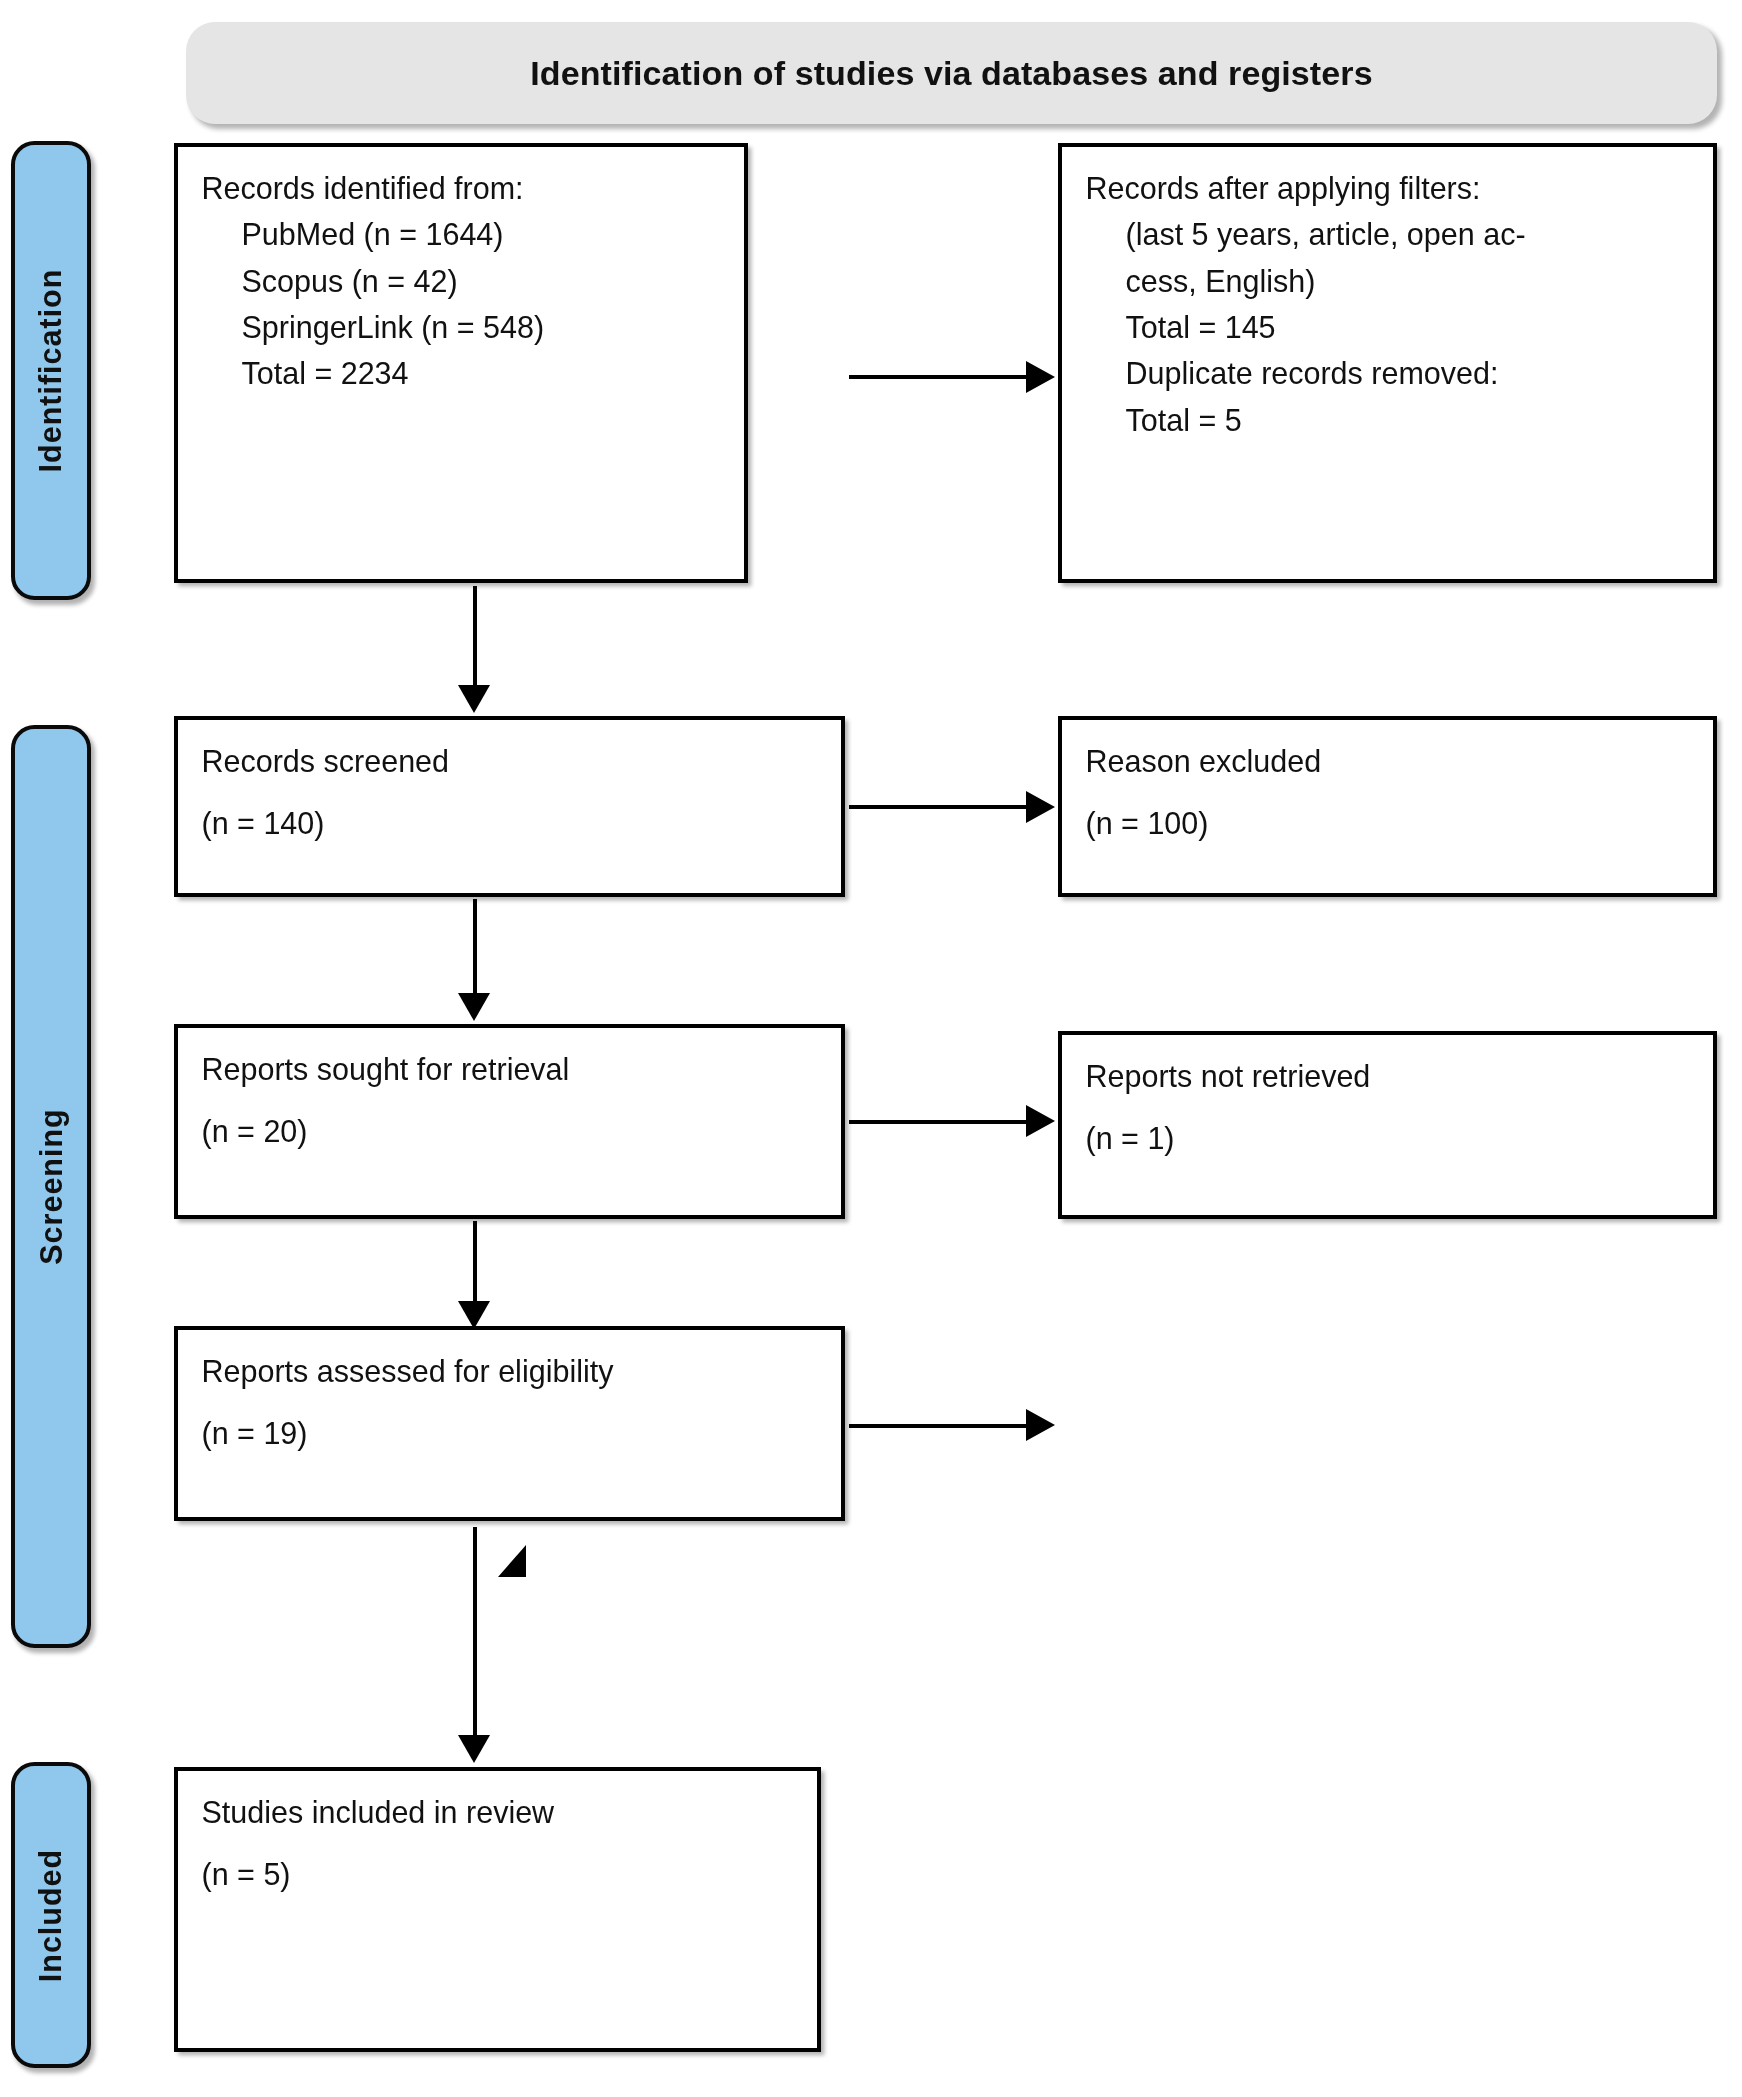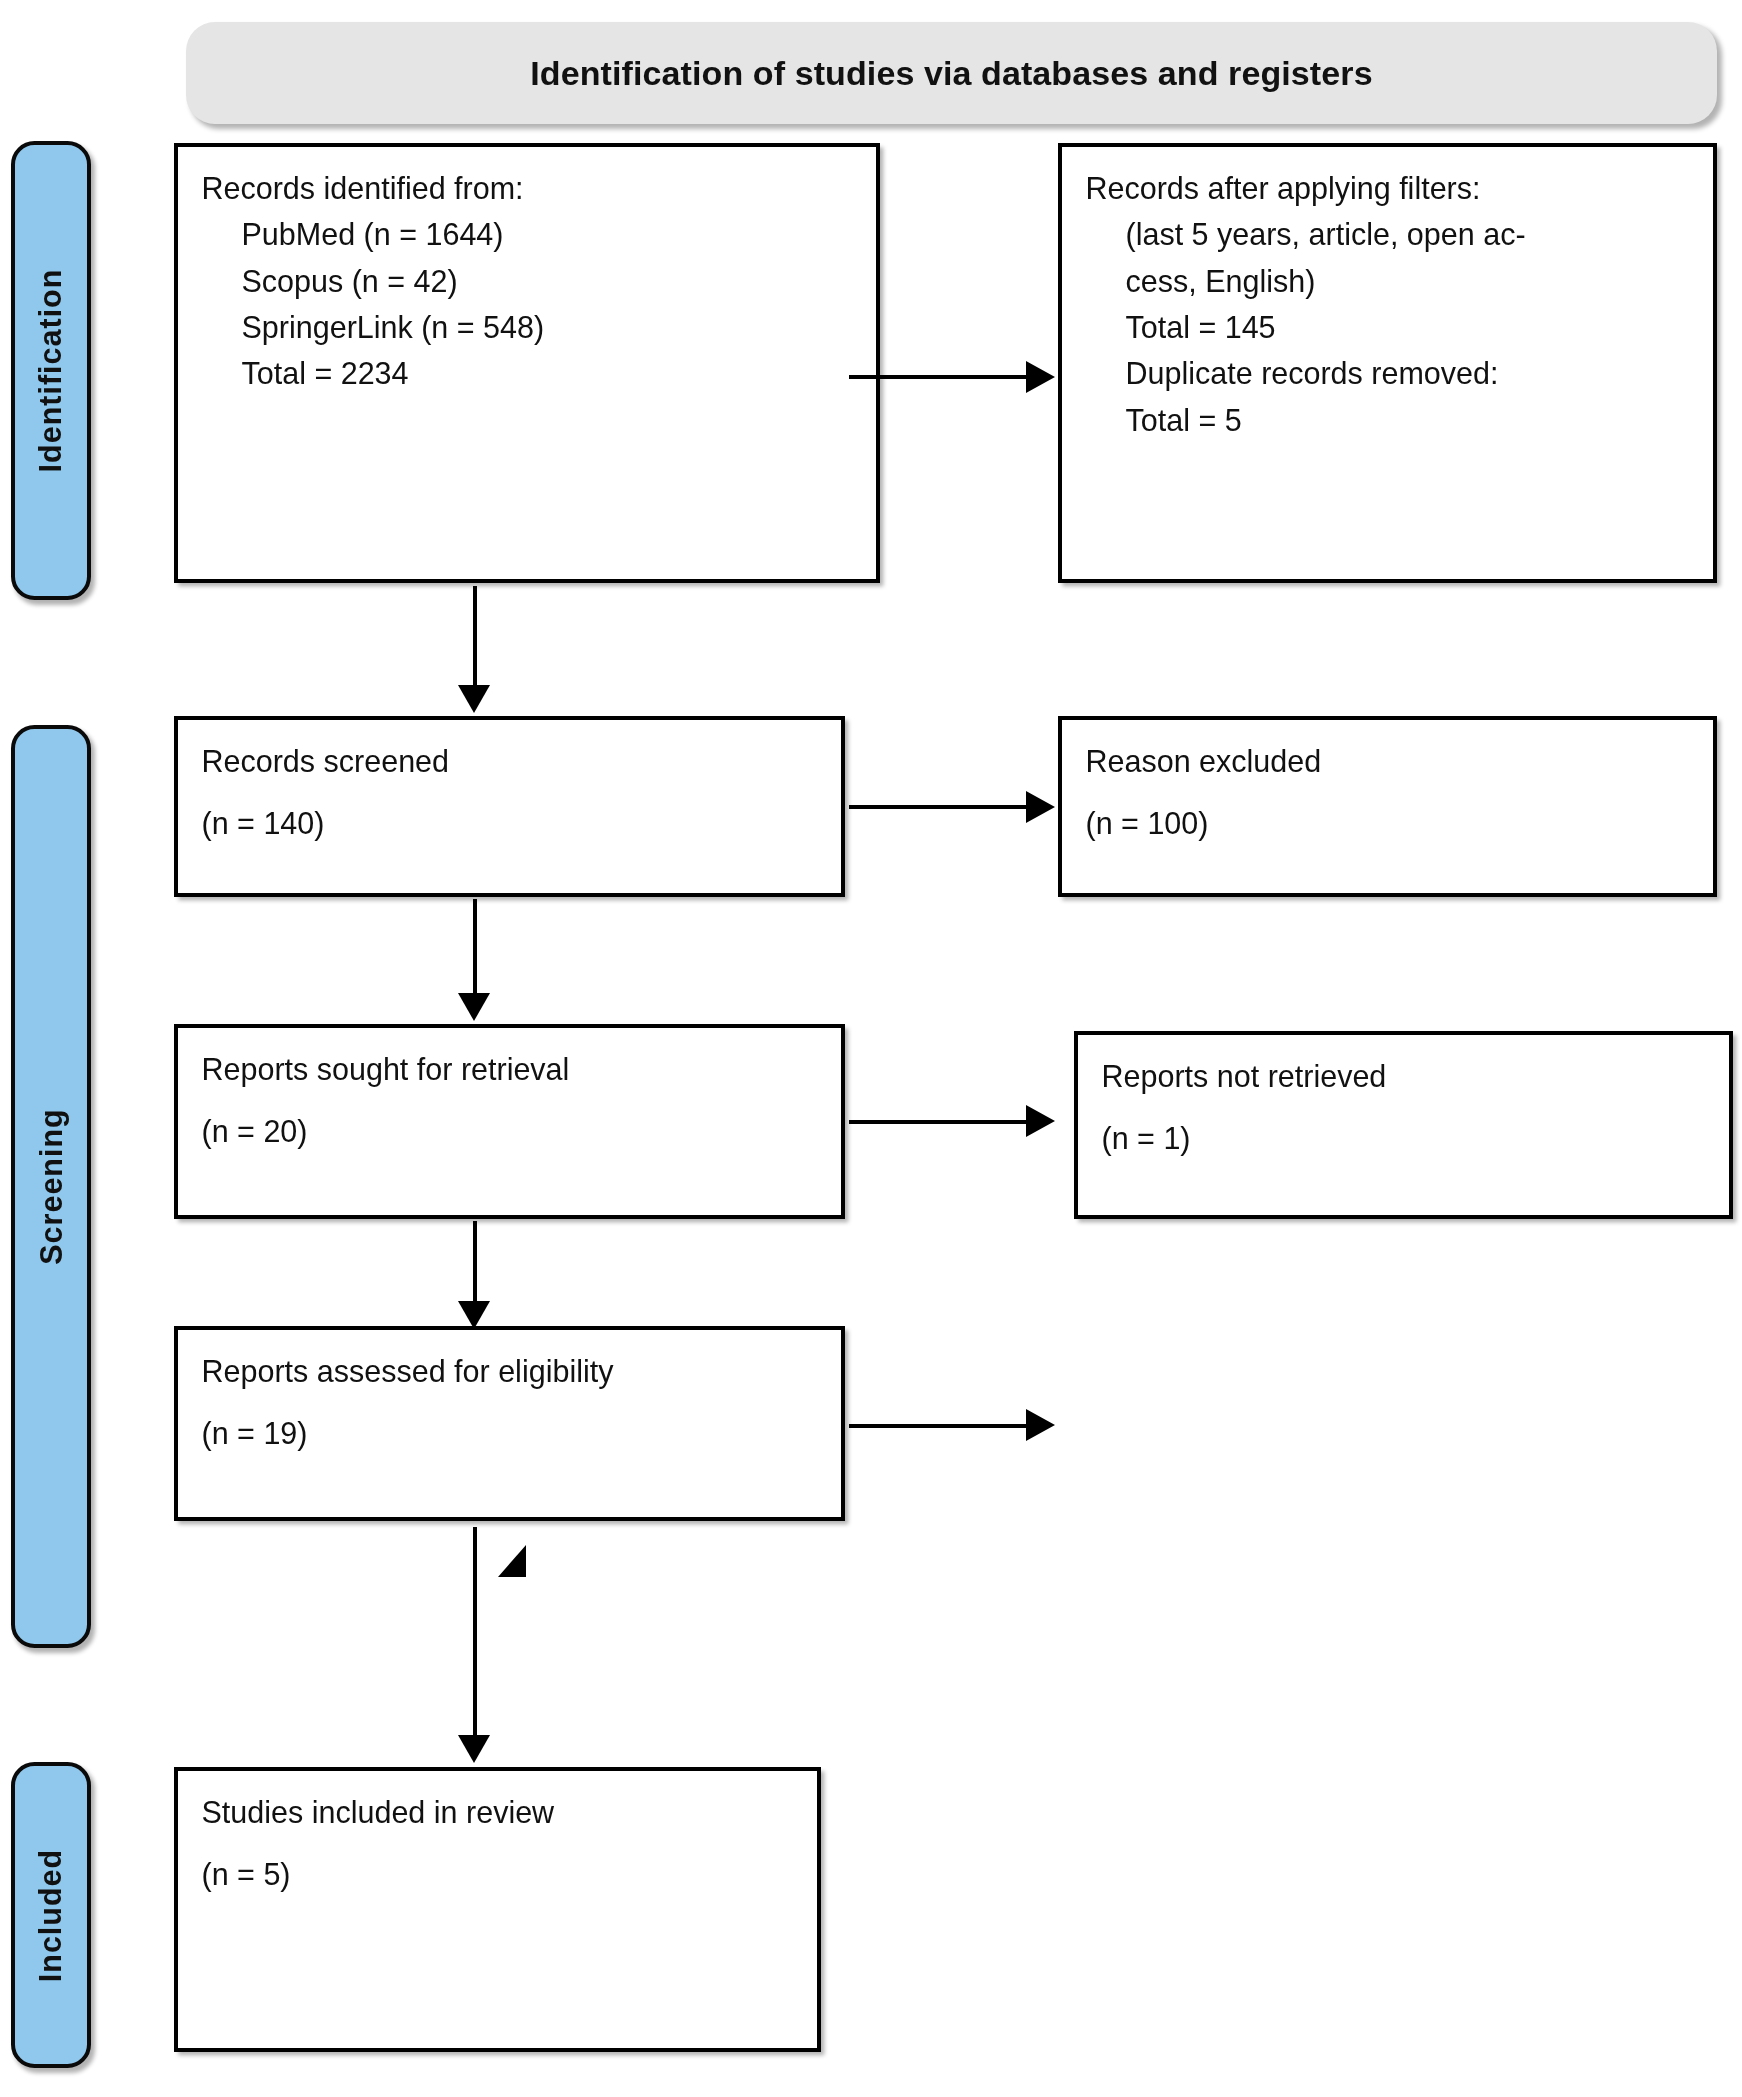--- a/index.html
+++ b/index.html
@@ -76,30 +76,30 @@
   .box p {
     margin: 0;
     font-size: 30.5px;
     line-height: 1.52;
     color: #111111;
   }
   .box p.indent { padding-left: 40px; }
   .box .spacer  { height: 15.2px; }
 
   
-  #box-identified { left: 174px;  top: 143px;  width: 706px;  height: 440px; }
+  #box-identified { left: 174px;  top: 143px;  width: 574px;  height: 440px; }
   #box-filters    { left: 1058px; top: 143px;  width: 659px;  height: 440px; }
 
   
   #box-screened   { left: 174px;  top: 716px; width: 671px;  height: 181px; }
   #box-rec-excl   { left: 1058px; top: 716px; width: 659px;  height: 181px; }
 
   
   #box-sought     { left: 174px;  top: 1024px; width: 671px;  height: 195px; }
-  #box-notretr    { left: 1058px; top: 1031px; width: 659px;  height: 188px; margin-left: 16px; }
+  #box-notretr    { left: 1058px; top: 1031px; width: 659px;  height: 188px; }
 
   
   #box-assessed   { left: 174px;  top: 1326px; width: 671px;  height: 195px; }
   #box-rep-excl   { left: 1058px; top: 1329px; width: 659px;  height: 540px; }
 
   
   #box-included   { left: 174px;  top: 1767px; width: 647px;  height: 285px; }
 
   
   .vline {

